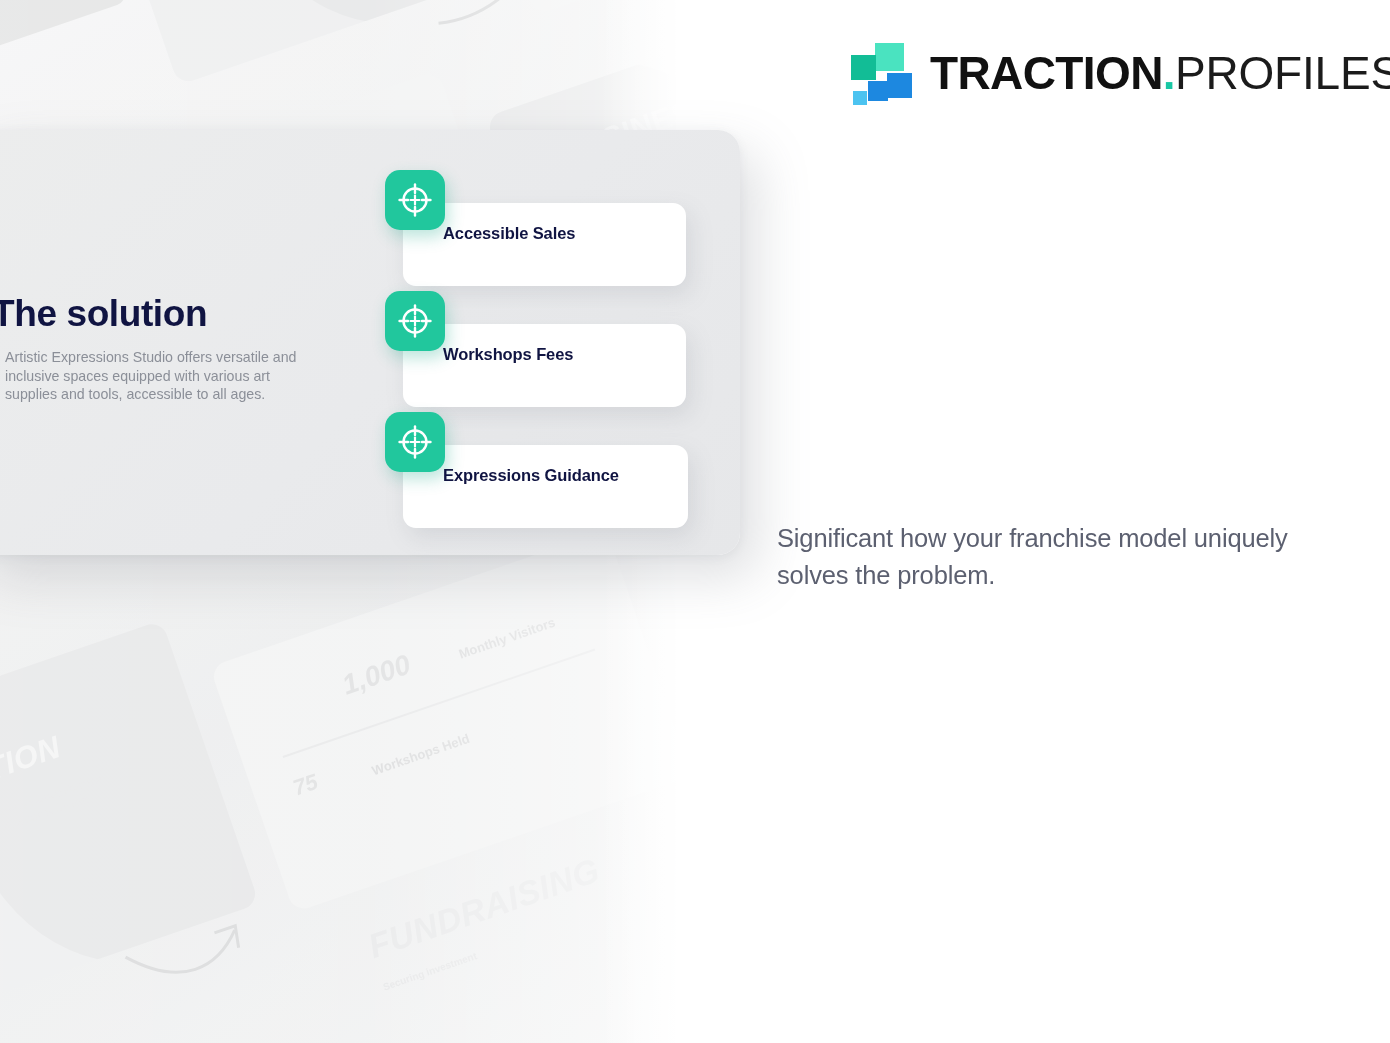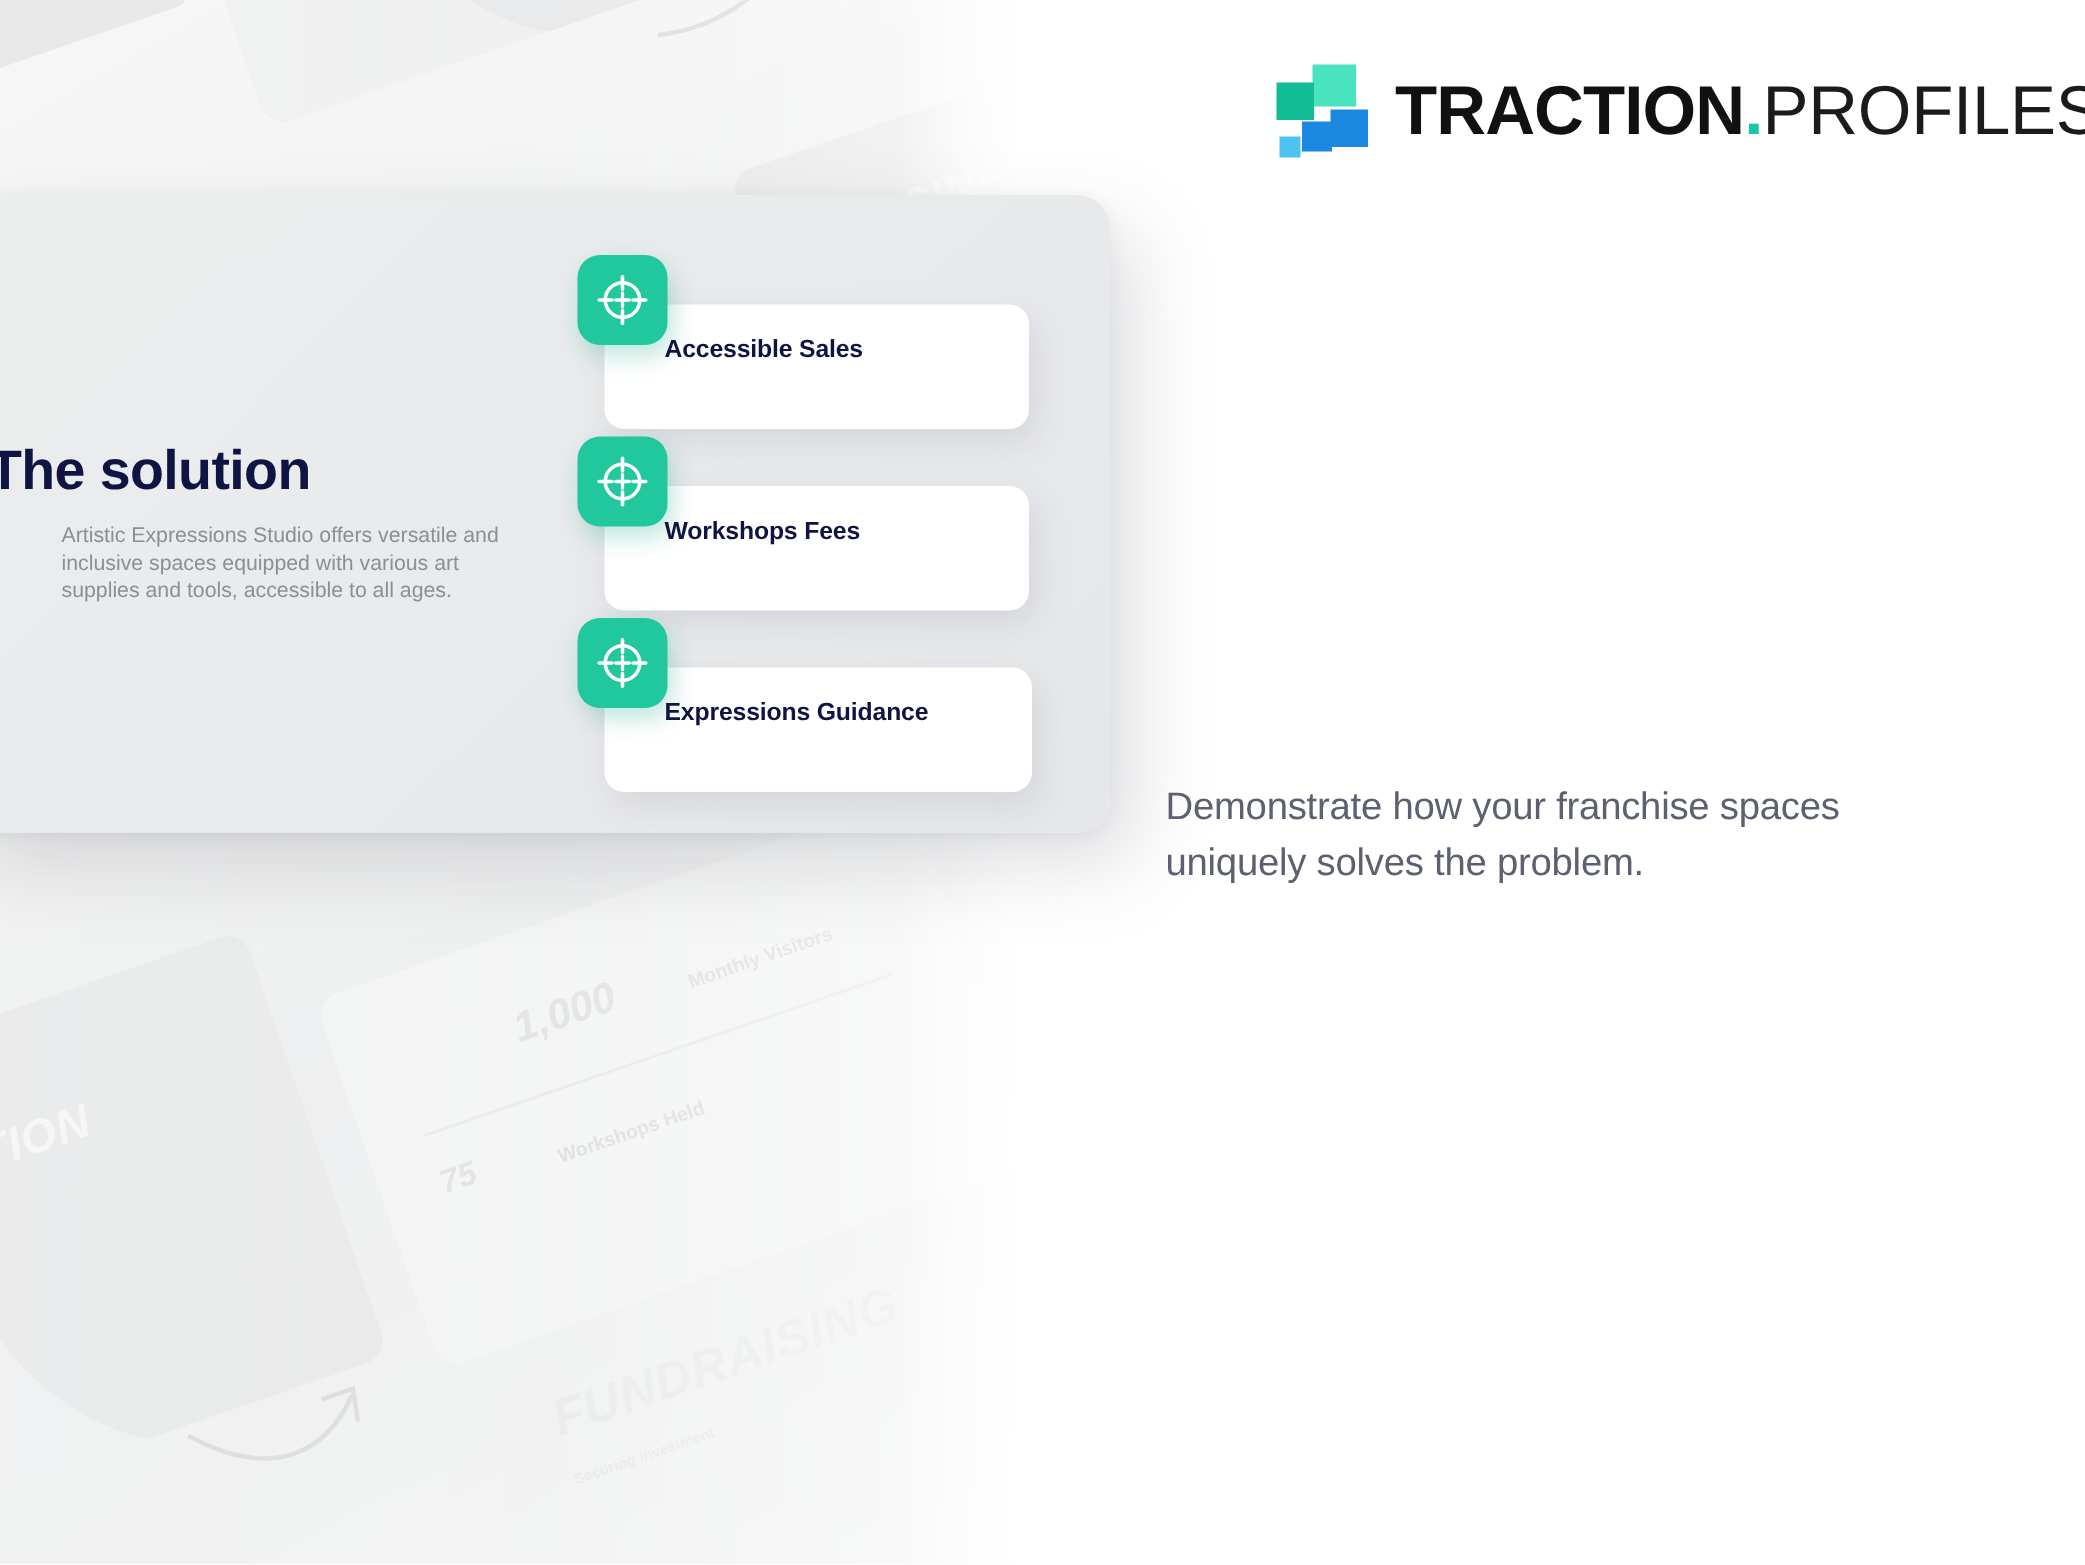--- a/index.html
+++ b/index.html
@@ -141,21 +141,20 @@
   }
   .sc-sub {
     position: absolute;
     left: 35px;
     top: 218px;
     width: 320px;
     font-size: 14.2px;
     line-height: 1.32;
     color: #8b8f98;
     font-weight: 400;
-    margin-left: 36px;
   }
 
   
   .feature-row {
     position: absolute;
     left: 415px;
   }
   .feature-card {
     position: absolute;
     left: 18px;
@@ -392,16 +391,16 @@
       <div class="lsq" style="left:17px; top:38px; width:20px; height:20px; background:#1d88e0;"></div>
       <div class="lsq" style="left:2px;  top:48px; width:14px; height:14px; background:#4cc3f0;"></div>
     </div>
     <div class="logo-word">
       <span class="lw-bold">TRACTION</span><span class="lw-dot">.</span><span class="lw-thin">PROFILES</span>
     </div>
   </div>
 
 
   <div class="body-copy">
-    <p>Demonstrate how your franchise spaces uniquely solves the problem.</p>
+    <p>Significant how your franchise model uniquely solves the problem.</p>
   </div>
 
 </div>
 
 </body></html>

